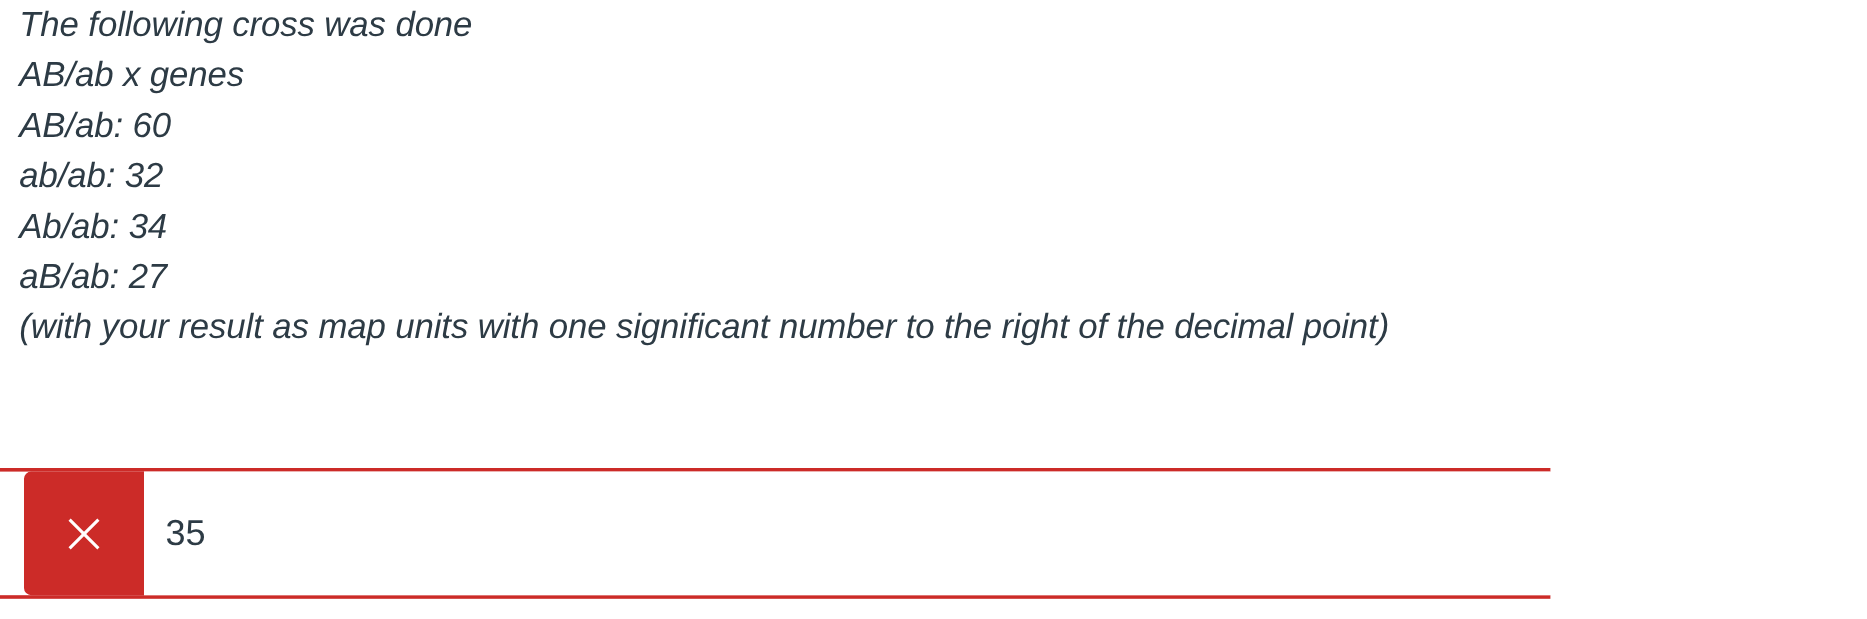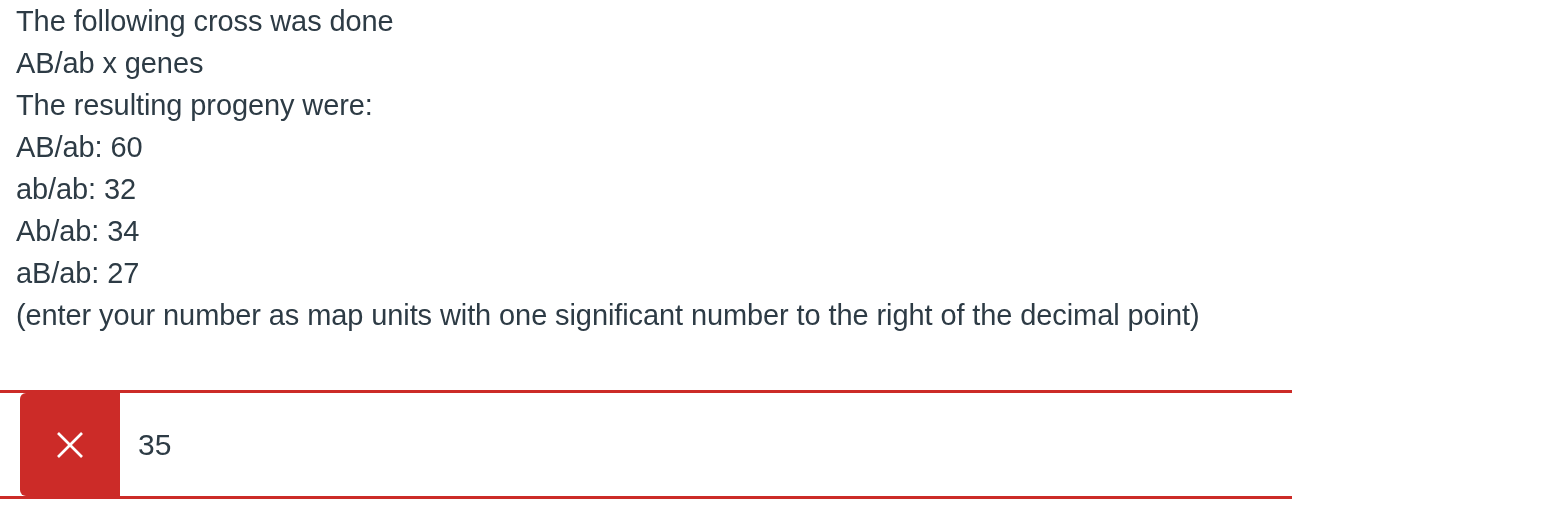--- a/index.html
+++ b/index.html
@@ -23,20 +23,21 @@
     height: 516px;
     background: #ffffff;
   }
 
   
   .prompt {
     position: absolute;
     left: 16px;
     top: 0px;
     width: 1530px;
+    font-style: italic;
   }
   .prompt-line {
     font-size: 29px;
     line-height: 42px;
     color: #2D3B45;
     white-space: pre;
     letter-spacing: -0.1px;
   }
 
   
@@ -101,26 +102,25 @@
   .answer-input::placeholder { color: #9AA5AD; }
 </style>
 </head>
 <body>
 
 <div id="page">
 
   <div class="prompt">
     <div class="prompt-line">The following cross was done</div>
     <div class="prompt-line">AB/ab x genes</div>
-    <div class="prompt-line">The resulting progeny were:</div>
     <div class="prompt-line">AB/ab: 60</div>
     <div class="prompt-line">ab/ab: 32</div>
     <div class="prompt-line">Ab/ab: 34</div>
     <div class="prompt-line">aB/ab: 27</div>
-    <div class="prompt-line">(enter your number as map units with one significant number to the right of the decimal point)</div>
+    <div class="prompt-line">(with your result as map units with one significant number to the right of the decimal point)</div>
   </div>
 
   <div class="answer-row">
 
     <div class="status-flag">
       <span class="x-icon">
         <svg viewBox="0 0 34 34" xmlns="http://www.w3.org/2000/svg" aria-hidden="true">
           <line x1="5" y1="5" x2="29" y2="29" stroke="#ffffff" stroke-width="2.6" stroke-linecap="butt"></line>
           <line x1="29" y1="5" x2="5" y2="29" stroke="#ffffff" stroke-width="2.6" stroke-linecap="butt"></line>
         </svg>

